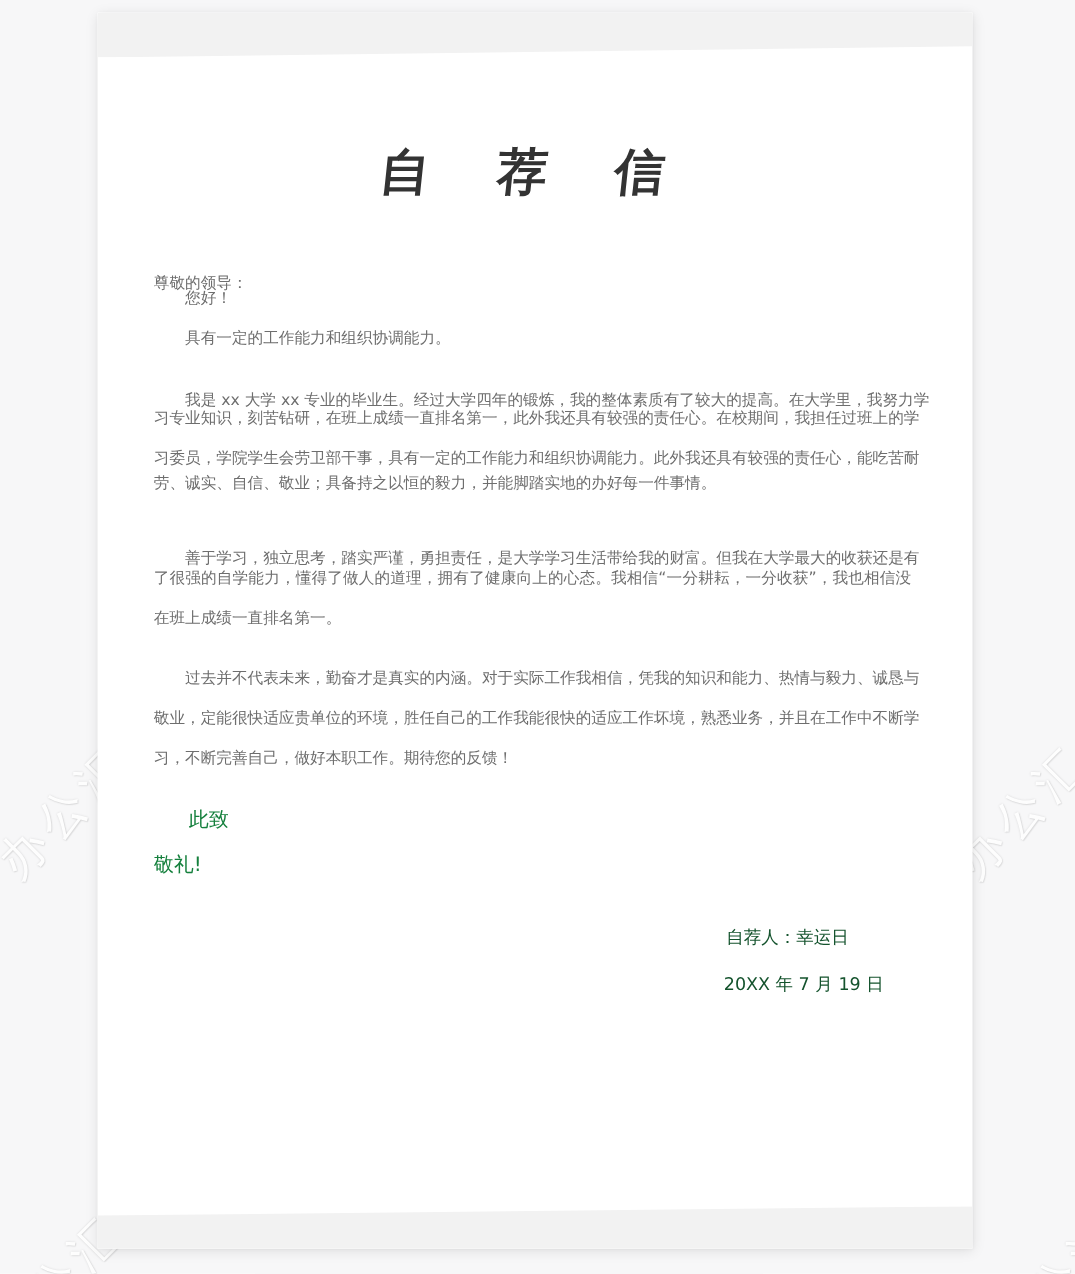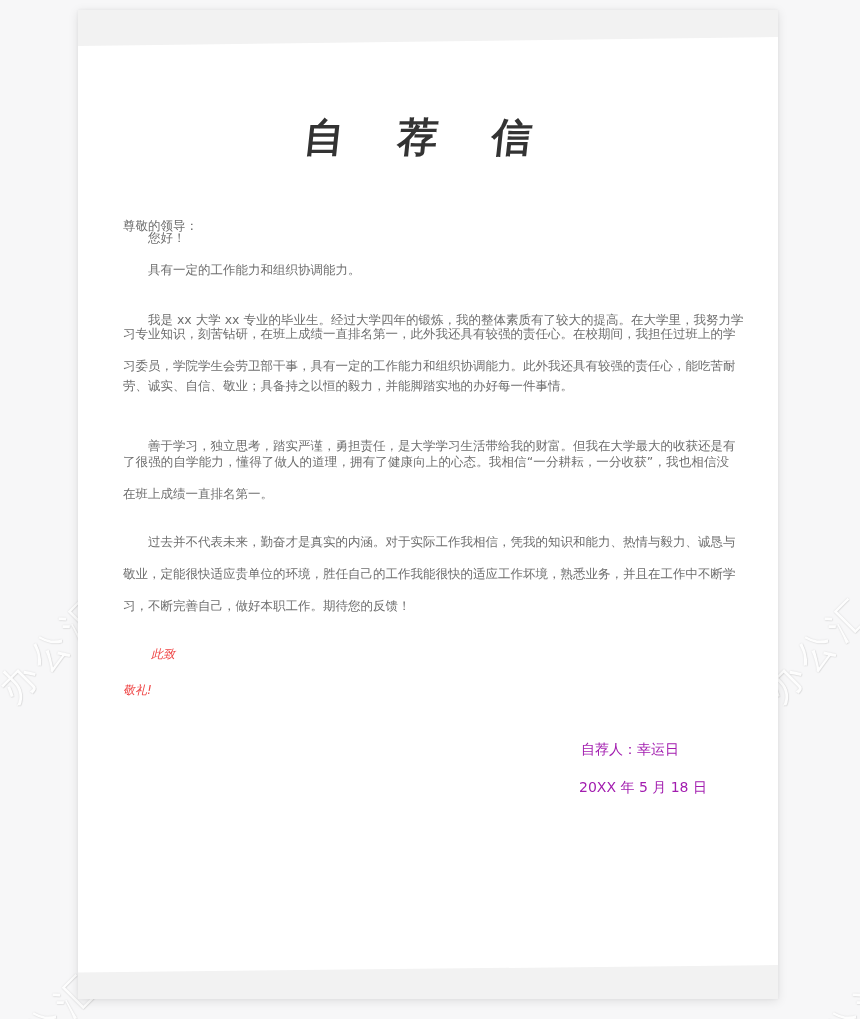--- a/index.html
+++ b/index.html
@@ -67,29 +67,28 @@
       line-height: 16px;
     }
     .indent { padding-left: 25px; }
     .justify {
       width: 606px;
       text-align: justify;
       text-align-last: justify;
     }
     .closing {
       position: absolute;
-      font-size: 12px;
-      color: #ef4444;
+      font-size: 16px;
+      color: #15803d;
       white-space: nowrap;
-      font-style: italic;
     }
     .sign {
       position: absolute;
       font-size: 14px;
-      color: #a21caf;
+      color: #14532d;
       white-space: nowrap;
     }
     .watermark {
       position: absolute;
       font-size: 38px;
       color: rgba(255,255,255,0.95);
       text-shadow: 0 0 2px rgba(0,0,0,0.12), 0 1px 1px rgba(0,0,0,0.08);
       transform: rotate(-45deg);
       white-space: nowrap;
       letter-spacing: 6px;
@@ -128,14 +127,14 @@
 
     <div class="line indent justify" style="top:524px; width:581px;">过去并不代表未来，勤奋才是真实的内涵。对于实际工作我相信，凭我的知识和能力、热情与毅力、诚恳与</div>
     <div class="line justify" style="top:556px;">敬业，定能很快适应贵单位的环境，胜任自己的工作我能很快的适应工作坏境，熟悉业务，并且在工作中不断学</div>
     <div class="line" style="top:588px;">习，不断完善自己，做好本职工作。期待您的反馈！</div>
   </div>
 
   <div class="closing" style="left:73px; top:636px;">此致</div>
   <div class="closing" style="left:45px; top:672px;">敬礼!</div>
 
   <div class="sign" style="left:503px; top:731px;">自荐人：幸运日</div>
-  <div class="sign" style="left:501px; top:769px;">20XX 年 5 月 18 日</div>
+  <div class="sign" style="left:501px; top:769px;">20XX 年 7 月 19 日</div>
 </div>
 
 </body></html>

